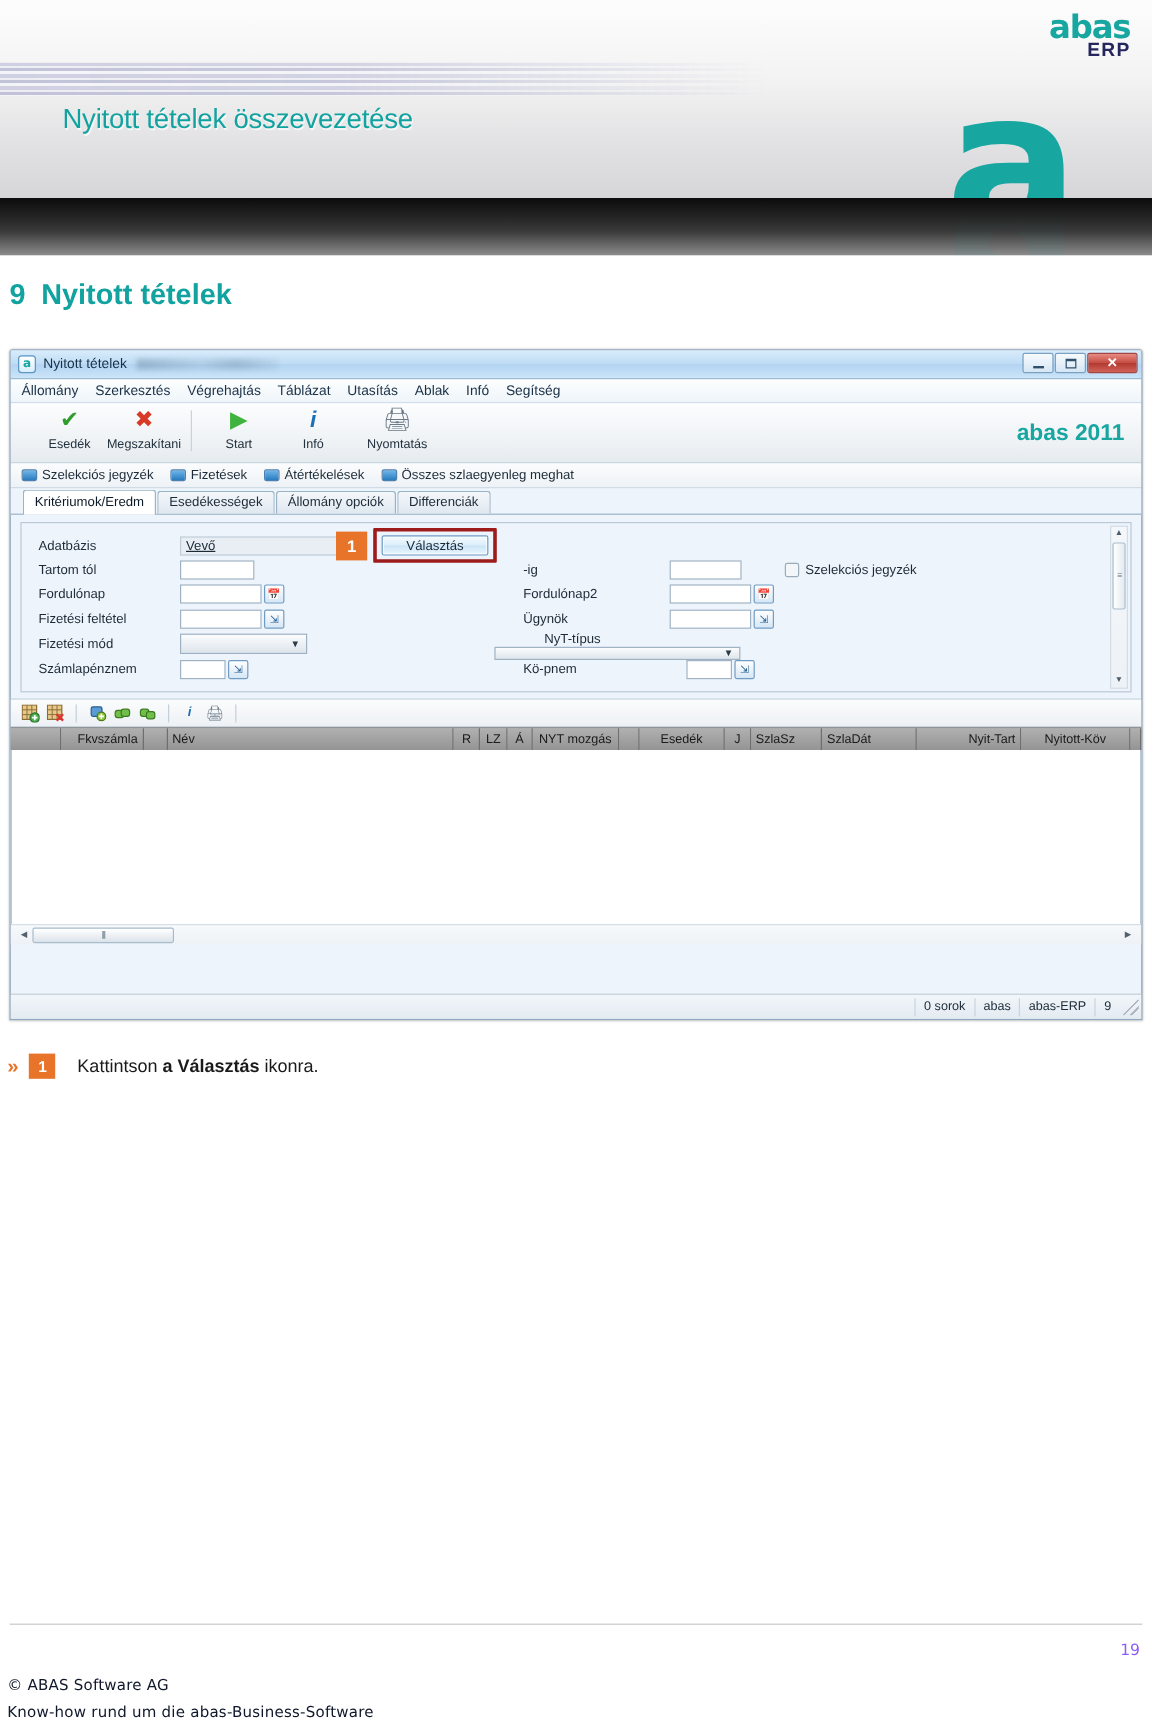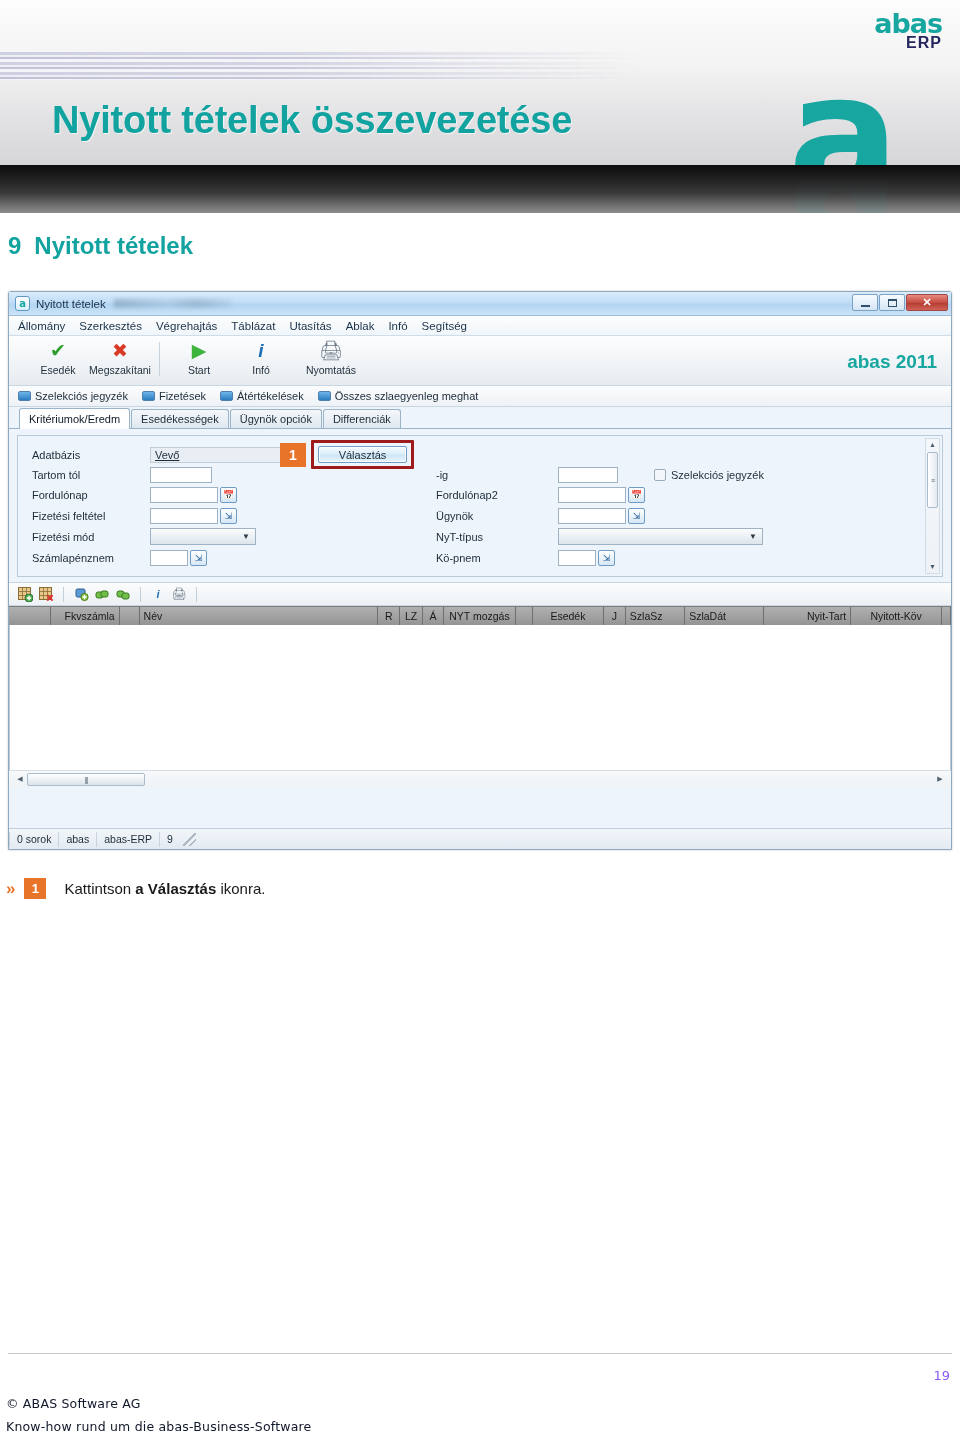--- a/index.html
+++ b/index.html
@@ -26,22 +26,22 @@
     background: repeating-linear-gradient(180deg,
       #c9cade 0px, #c9cade 3px,
       #eceef4 3px, #eceef4 5px,
       #b9bbd4 5px, #b9bbd4 7px,
       #f4f5f9 7px, #f4f5f9 10px);
     -webkit-mask-image: linear-gradient(90deg, rgba(0,0,0,1) 0%, rgba(0,0,0,.9) 45%, rgba(0,0,0,0) 100%);
     mask-image: linear-gradient(90deg, rgba(0,0,0,1) 0%, rgba(0,0,0,.9) 45%, rgba(0,0,0,0) 100%);
     opacity: .85;
   }
   .banner-title {
-    position: absolute; left: 52px; top: 99px;
-    font-size: 38px; font-weight: bold; letter-spacing: -0.2px;
+    position: absolute; left: 52px; top: 86px;
+    font-size: 23px; font-weight: normal; letter-spacing: -0.2px;
     color: #12a3a0;
     text-shadow: 1px 1px 0 rgba(255,255,255,.65);
     white-space: nowrap;
   }
   .banner-dark {
     position: absolute; left: 0; top: 165px; width: 960px; height: 48px;
     background: linear-gradient(180deg,#0b0b0b 0%, #222222 30%, #3a3a3a 58%, #8d8d8d 100%);
   }
   .abas-logo { position: absolute; right: 18px; top: 10px; text-align: right; line-height: 1; }
   .abas-logo .abas-word {
@@ -276,21 +276,21 @@
     background: linear-gradient(180deg,#ffffff,#dbe3ea);
     display: flex; align-items: center; justify-content: center;
     font-size: 7px; color: #5a6c7b; letter-spacing: -1px;
   }
   .hs-arrow.right { position: absolute; right: 4px; }
 
   .statusbar {
     position: absolute; left: 0; right: 0; bottom: 0; height: 21px;
     background: linear-gradient(180deg,#f2f6fa,#e3eaf1);
     border-top: 1px solid #c2cfda;
-    display: flex; align-items: center; justify-content: flex-start;
+    display: flex; align-items: center; justify-content: flex-end;
     font-size: 10.5px; color: #1d2b38;
   }
   .sb-cell { padding: 0 7px; height: 15px; display: flex; align-items: center;
     border-left: 1px solid #c8d3dd; }
   .sb-grip { width: 13px; height: 13px; margin-left: 3px; margin-right:2px;
     background:
       linear-gradient(135deg, transparent 46%, #adb8c2 46%, #adb8c2 54%, transparent 54%),
       linear-gradient(135deg, transparent 70%, #adb8c2 70%, #adb8c2 78%, transparent 78%);
   }
 
@@ -421,21 +421,21 @@
     </div>
     <div class="cb-item">
       <div class="cb-box"></div>
       <span>Összes szlaegyenleg meghat</span>
     </div>
   </div>
 
   <div class="tabstrip">
     <div class="tab active">Kritériumok/Eredm</div>
     <div class="tab">Esedékességek</div>
-    <div class="tab">Ügynök opciók</div>
+    <div class="tab">Állomány opciók</div>
     <div class="tab">Differenciák</div>
   </div>
 
   <div class="formpanel">
 
     <div class="formrow" style="left:14px; top:9px;">
       <div class="flabel" style="width:118px">Adatbázis</div>
       <div class="finput readonly" style="width:145px">Vevő</div>
     </div>
 
@@ -483,29 +483,29 @@
       <div class="finput" style="width:68px"></div>
       <div class="iconbtn">📅</div>
     </div>
 
     <div class="formrow" style="left:418px; top:70px;">
       <div class="flabel" style="width:122px">Ügynök</div>
       <div class="finput" style="width:68px"></div>
       <div class="iconbtn">⇲</div>
     </div>
 
-    <div class="formrow" style="left:418px; top:91px;">
+    <div class="formrow" style="left:394px; top:91px;flex-direction:column;">
       <div class="flabel" style="width:122px">NyT-típus</div>
       <div class="combo" style="width:205px">
         <span>▼</span>
       </div>
     </div>
 
     <div class="formrow" style="left:418px; top:112px;">
-      <div class="flabel" style="width:122px">Kö-pnem</div>
+      <div class="flabel" style="width:136px">Kö-pnem</div>
       <div class="finput" style="width:38px"></div>
       <div class="iconbtn">⇲</div>
     </div>
 
     <div class="marker-1" style="left:262px; top:7px;">1</div>
     <div class="hl-box" style="left:293px; top:4px; width:103px; height:29px;"></div>
     <div class="valbtn" style="left:300px; top:10px; width:89px; height:17px;">Választás</div>
 
     <div class="vscroll">
       <div class="vs-arrow">▲</div>

